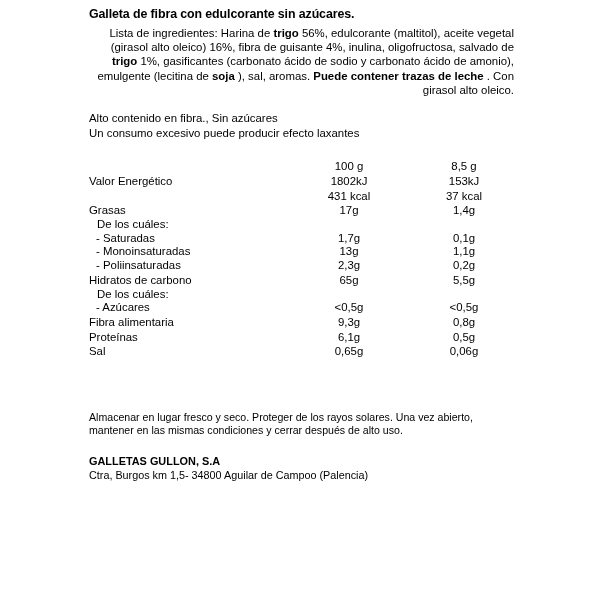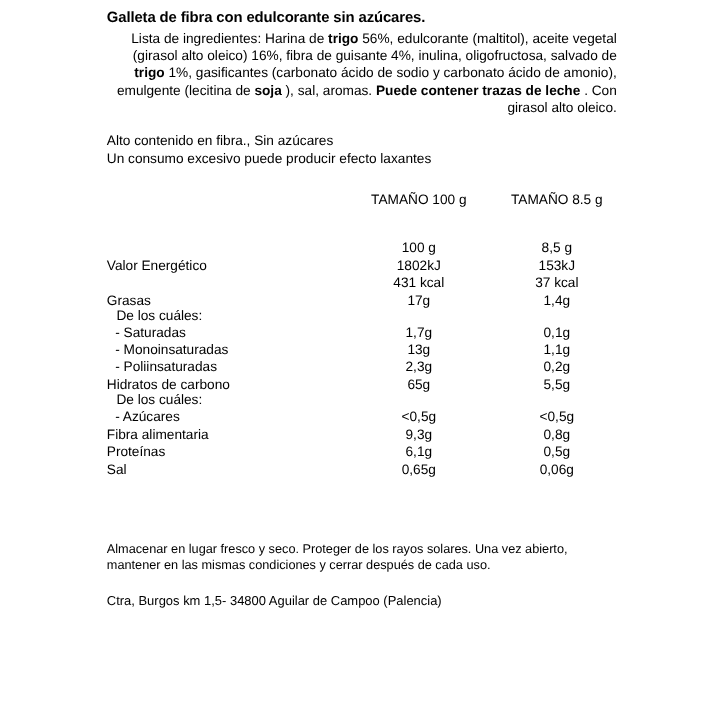--- a/index.html
+++ b/index.html
@@ -134,25 +134,20 @@
     <div>Un consumo excesivo puede producir efecto laxantes</div>
   </div>
 
   <table class="nutrition-table">
     <colgroup>
       <col class="col-label">
         <col class="col-a">
         <col class="col-b">
     </colgroup>
     <tbody>
-      <tr class="hdr-row">
-        <td class="row-lab"></td>
-        <td class="hdr-cell">TAMAÑO 100 g</td>
-        <td class="hdr-cell">TAMAÑO 8.5 g</td>
-      </tr>
       <tr class="tight">
         <td class="row-lab"></td>
         <td class="val-a">100 g</td>
         <td class="val-b">8,5 g</td>
       </tr>
     <tr>
           <td class="row-lab">Valor  Energético</td>
           <td class="val-a">1802kJ</td>
           <td class="val-b">153kJ</td>
         </tr>
@@ -212,20 +207,21 @@
           <td class="val-b">0,5g</td>
         </tr>
         <tr>
           <td class="row-lab">Sal</td>
           <td class="val-a">0,65g</td>
           <td class="val-b">0,06g</td>
         </tr>
       </tbody>
   </table>
 
-  <div class="storage">Almacenar en lugar fresco y seco. Proteger de los rayos solares. Una vez abierto, mantener en las mismas condiciones y cerrar después de cada uso.</div>
+  <div class="storage">Almacenar en lugar fresco y seco. Proteger de los rayos solares. Una vez abierto, mantener en las mismas condiciones y cerrar después de alto uso.</div>
 
 
   <div class="manufacturer">
+    <div class="mfr-name mfr-line">GALLETAS GULLON, S.A</div>
     <div class="mfr-line">Ctra, Burgos km 1,5- 34800 Aguilar de Campoo (Palencia)</div>
   </div>
 
 </div>
 
 </body></html>

